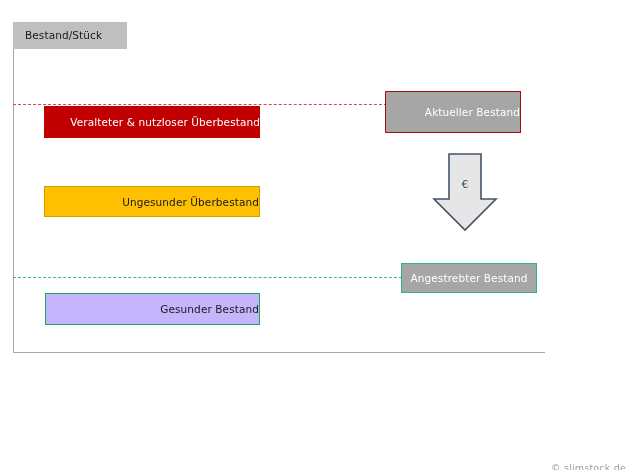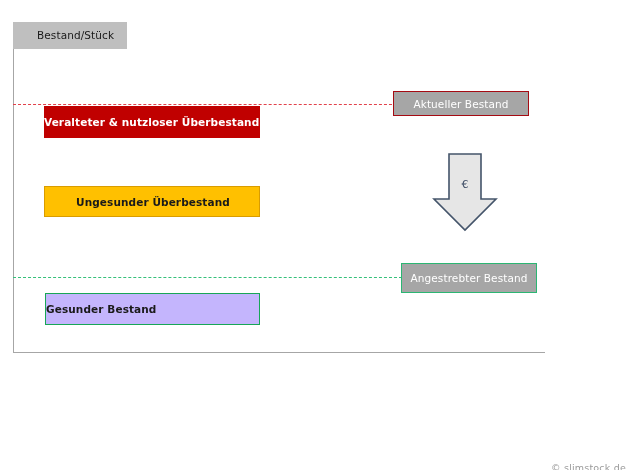--- a/index.html
+++ b/index.html
@@ -45,21 +45,21 @@
   .axis-title {
     position: absolute;
     left: 13px;
     top: 22px;
     width: 114px;
     height: 27px;
     background: #bfbfbf;
     color: #1a1a1a;
     font-size: 10.5px;
     line-height: 27px;
-    padding-left: 24px;
+    padding-left: 12px;
     box-sizing: border-box;
     white-space: nowrap;
     letter-spacing: 0.1px;
   }
 
   
   .threshold {
     position: absolute;
     left: 13px;
     height: 0px;
@@ -75,25 +75,24 @@
     width: 389px;
     border-top-color: #35c07a;
   }
 
   
   .bar {
     position: absolute;
     box-sizing: border-box;
     display: flex;
     align-items: center;
-    justify-content: flex-start;
+    justify-content: flex-end;
     font-size: 10.5px;
     white-space: nowrap;
     letter-spacing: 0.1px;
-    font-weight: bold;
   }
   .bar-obsolete {
     left: 44px;
     top: 106px;
     width: 216px;
     height: 32px;
     background: #c00000;
     color: #ffffff;
   }
   .bar-unhealthy {
@@ -124,25 +123,26 @@
     background: #a6a6a6;
     display: flex;
     align-items: center;
     justify-content: center;
     font-size: 10.5px;
     color: #ffffff;
     white-space: nowrap;
     letter-spacing: 0.1px;
   }
   .level-current {
-    left: 393px;
+    left: 385px;
     top: 91px;
     width: 136px;
-    height: 25px;
+    height: 42px;
     border: 1.6px solid #a50b12;
+    justify-content: flex-end;
   }
   .level-target {
     left: 401px;
     top: 263px;
     width: 136px;
     height: 30px;
     border: 1.6px solid #2bb673;
   }
 
   

